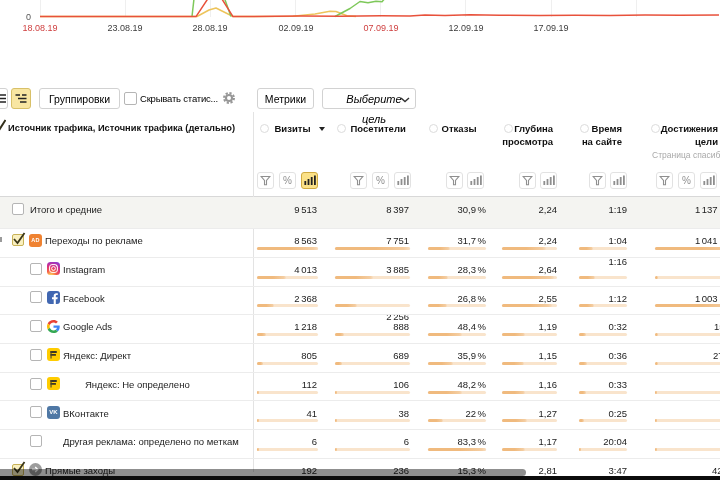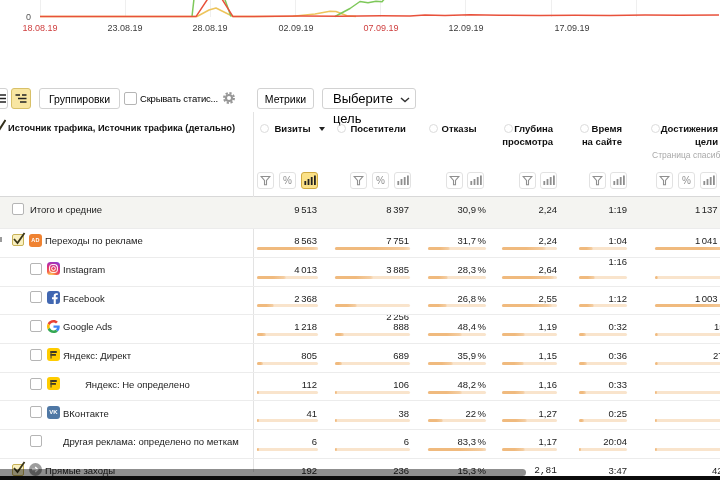--- a/index.html
+++ b/index.html
@@ -44,21 +44,21 @@
   <polyline points="40,16.6 196,16.6 215,-12 233,16.6 300,16.1 340,16.2 381,15.7 410,15.9 425,15.1 445,15.6 470,14.7 500,15.2 540,15.5 575,15.2 610,15.4 645,15.0 680,15.3 719,15.1" fill="none" stroke="#e8513b" stroke-width="1.5" stroke-linejoin="round"></polyline>
   <text x="31" y="19.5" font-size="9" fill="#555" text-anchor="end">0</text>
 </svg>
 <div class="abs" style="top:23px;left:0;width:720px;height:12px;font-size:9px;color:#3c3c3c;">
   <span class="abs" style="left:40px;transform:translateX(-50%);color:#cf4040;">18.08.19</span>
   <span class="abs" style="left:125px;transform:translateX(-50%);">23.08.19</span>
   <span class="abs" style="left:210px;transform:translateX(-50%);">28.08.19</span>
   <span class="abs" style="left:296px;transform:translateX(-50%);">02.09.19</span>
   <span class="abs" style="left:381px;transform:translateX(-50%);color:#cf4040;">07.09.19</span>
   <span class="abs" style="left:466px;transform:translateX(-50%);">12.09.19</span>
-  <span class="abs" style="left:572px;transform:translateX(-50%);">17.09.19</span>
+  <span class="abs" style="left:551px;transform:translateX(-50%);">17.09.19</span>
 </div>
 
 <div class="btn" style="left:-12px;top:88px;width:20px;"></div>
 <svg class="abs" style="left:-12px;top:88px" width="20" height="21" viewBox="0 0 20 21">
   <g stroke="#222" stroke-width="1.5">
         <line x1="12" y1="7" x2="18" y2="7"></line>
         <line x1="12" y1="10.5" x2="18" y2="10.5"></line>
         <line x1="12" y1="14" x2="18" y2="14"></line>
       </g>
 </svg>
@@ -73,21 +73,21 @@
 </svg>
 <div class="btn" style="left:39px;top:88px;width:81px;">Группировки</div>
 <div class="cb" style="left:124px;top:92px;width:12.5px;height:12.5px;"></div>
 <div class="abs" style="left:140px;top:93px;font-size:9.5px;letter-spacing:-0.2px;">Скрывать статис...</div>
 <svg class="abs" style="left:222px;top:91px" width="14" height="14" viewBox="0 0 14 14">
   <circle cx="7" cy="7" r="5" fill="none" stroke="#979797" stroke-width="2" stroke-dasharray="2.2 1.7"></circle>
   <circle cx="7" cy="7" r="4.1" fill="#979797"></circle>
       <circle cx="7" cy="7" r="2" fill="#fff"></circle>
 </svg>
 <div class="btn" style="left:257px;top:88px;width:57px;">Метрики</div>
-<div class="btn" style="left:322px;top:88px;width:94px;text-align:left;padding-left:10px;font-size:13px;">Выберите цель
+<div class="btn" style="left:322px;top:88px;width:94px;text-align:center;padding-left:10px;font-size:11px;font-style:italic;">Выберите цель
   <svg class="abs" style="right:5px;top:8px" width="10" height="6" viewBox="0 0 10 6">
         <polyline points="1,1 5,4.6 9,1" fill="none" stroke="#333" stroke-width="1.4"></polyline>
       </svg>
 </div>
 
 <svg class="abs" style="left:-8px;top:118px" width="14" height="17" viewBox="0 0 14 17">
   <path d="M2,8 L6.5,13 L13.5,2" fill="none" stroke="#33301c" stroke-width="2"></path>
 </svg>
 <div class="hb" style="left:8px;top:123px;font-size:9.3px;">Источник трафика, Источник трафика (детально)</div>
 
@@ -336,21 +336,21 @@
 <div class="name" style="left:45px;top:464.90000000000003px;">Прямые заходы</div>
 <div class="num" style="left:257px;top:464.90000000000003px;width:60px;">192</div>
 <div class="track" style="left:257px;top:476.6px;width:61px;"></div>
 <div class="fill" style="left:257px;top:476.6px;width:3px;"></div>
 <div class="num" style="left:335px;top:464.90000000000003px;width:74px;">236</div>
 <div class="track" style="left:335px;top:476.6px;width:75px;"></div>
 <div class="fill" style="left:335px;top:476.6px;width:2px;"></div>
 <div class="num" style="left:428px;top:464.90000000000003px;width:58px;">15,3<b>%</b></div>
 <div class="track" style="left:428px;top:476.6px;width:58px;"></div>
 <div class="fill" style="left:428px;top:476.6px;width:11px;"></div>
-<div class="num" style="left:502px;top:464.90000000000003px;width:55px;font-family:Liberation Mono, monospace;">2,81</div>
+<div class="num" style="left:502px;top:464.90000000000003px;width:55px;">2,81</div>
 <div class="track" style="left:502px;top:476.6px;width:55px;"></div>
 <div class="fill" style="left:502px;top:476.6px;width:55px;"></div>
 <div class="num" style="left:579px;top:464.90000000000003px;width:48px;">3:47</div>
 <div class="track" style="left:579px;top:476.6px;width:48px;"></div>
 <div class="fill" style="left:579px;top:476.6px;width:48px;"></div>
 <div class="name" style="left:712px;top:464.90000000000003px;">42</div>
 <div class="track" style="left:655px;top:476.6px;width:93px;"></div>
 <div class="fill" style="left:655px;top:476.6px;width:33px;"></div>
 <div class="rowline" style="top:228.0px;"></div>
 <div class="rowline" style="top:256.9px;"></div>

